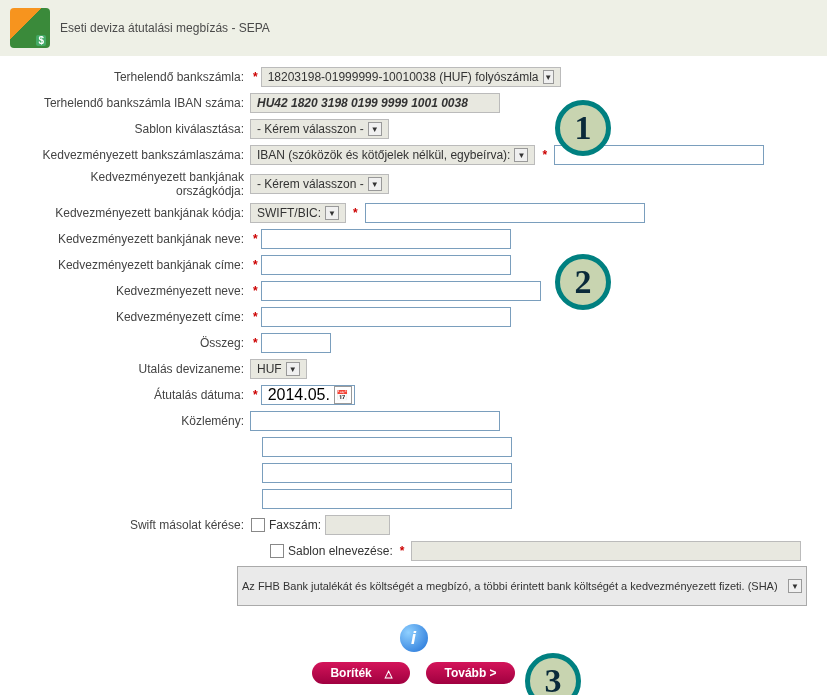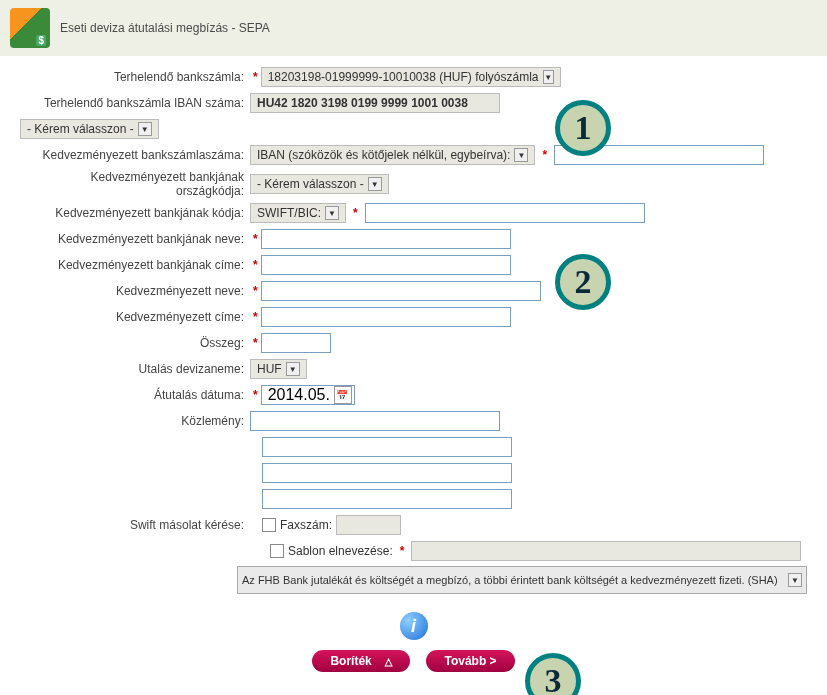--- a/index.html
+++ b/index.html
@@ -64,21 +64,21 @@
   .readonly-box .dd {
     width:14px; height:14px; border:1px solid #999; background:#f0f0f0;
     display:inline-flex;align-items:center;justify-content:center;font-size:8px;
   }
   .cal-icon{
     width:18px;height:18px;border:1px solid #999;background:#fefefe;
     display:inline-flex;align-items:center;justify-content:center;font-size:10px;
   }
   .checkbox { width:14px; height:14px; border:1px solid #888; background:#fff; display:inline-block;}
   .wide-select{
-    width:570px;border:1px solid #aaa;background:#eaeaea;padding:2px 4px;height:28px;
+    width:570px;border:1px solid #aaa;background:#eaeaea;padding:2px 4px;height:40px;
     display:flex;align-items:center;justify-content:space-between;font-size:11px;
   }
   .wide-select .dd{width:14px;height:14px;border:1px solid #999;background:#f0f0f0;display:inline-flex;align-items:center;justify-content:center;font-size:8px;}
   .info-area{
     display:flex;align-items:center;justify-content:center;gap:10px;margin:18px 0 10px;
     color:#2a5db0;font-weight:bold;font-size:12px;
   }
   .info-icon{
     width:28px;height:28px;border-radius:50%;
     background:radial-gradient(circle at 30% 30%, #8fd0ff, #1e6fd6);
@@ -131,27 +131,28 @@
       <div class="readonly-box" style="width:300px;">
         <span>18203198-01999999-10010038 (HUF) folyószámla</span>
         <span class="dd">▼</span>
       </div>
     </div>
   </div>
 
   <div class="row">
     <div class="lbl">Terhelendő bankszámla IBAN száma:</div>
     <div class="ctrl">
-      <div class="readonly-box" style="width:250px;font-weight:bold;">
+      <div class="readonly-box" style="width:250px;font-weight:bold;font-style:italic;">
         <span>HU42 1820 3198 0199 9999 1001 0038</span>
       </div>
     </div>
   </div>
 
   <div class="row">
+    <div class="lbl">Sablon kiválasztása:</div>
     <div class="ctrl">
       <div class="readonly-box">
         <span>- Kérem válasszon -</span>
         <span class="dd">▼</span>
       </div>
     </div>
   </div>
 
   <div class="row">
     <div class="lbl">Kedvezményezett bankszámlaszáma:</div>
@@ -268,21 +269,21 @@
     </div>
   <div class="row">
       <div class="lbl"></div>
       <div class="ctrl" style="margin-left:12px;">
         <input type="text" style="width: 250px;">
       </div>
     </div>
 
   <div class="row">
     <div class="lbl">Swift másolat kérése:</div>
-    <div class="ctrl" style="margin-left:12px;">
+    <div class="ctrl" style="margin-left:1px;">
       <span class="checkbox"></span>
       <span>Faxszám:</span>
       <span class="readonly-box" style="width:65px;background:#e8e8e0;"></span>
     </div>
   </div>
 
   <div class="row">
     <div class="lbl"></div>
     <div class="ctrl" style="margin-left:12px;padding-left:8px;">
       <span class="checkbox"></span>

